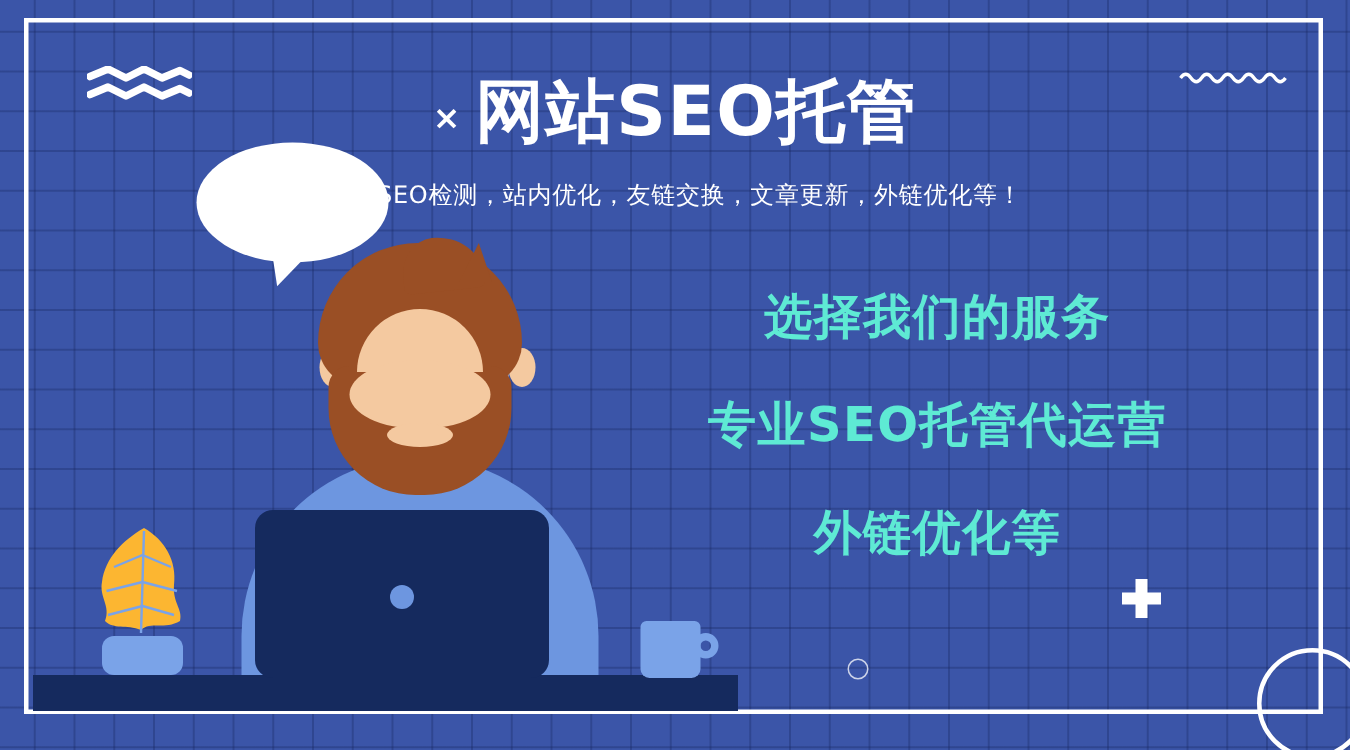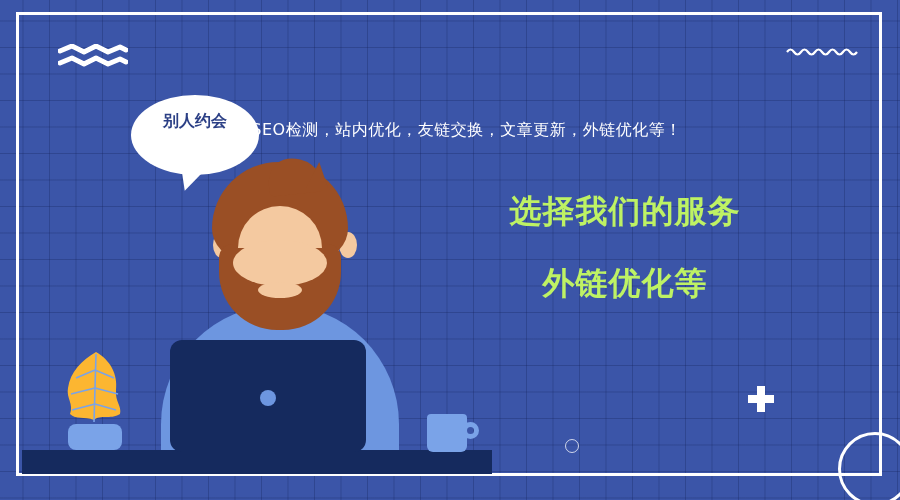--- a/index.html
+++ b/index.html
@@ -113,21 +113,21 @@
     white-space: nowrap;
   }
   
   .slogans {
     position: absolute;
     left: 410px; top: 190px;
     width: 430px;
     text-align: center;
   }
   .slogan {
-    color: #bef264;
+    color: #5eead4;
     font-size: 32px;
     font-weight: bold;
     letter-spacing: 1px;
     white-space: nowrap;
   }
   .slogan.s1 { margin-bottom: 28px; }
   .slogan.s2 { margin-bottom: 28px; }
   
   .bubble {
     position: absolute;
@@ -316,32 +316,35 @@
   <div class="deco-wave-right">
     <svg width="72" height="12" viewBox="0 0 72 12">
       <path d="M1 6 Q4.5 1 8 6 T15 6 T22 6 T29 6 T36 6 T43 6 T50 6 T57 6 T64 6 T71 6" fill="none" stroke="#ffffff" stroke-width="2.2"></path>
     </svg>
   </div>
 
   <div class="deco-plus"></div>
   <div class="deco-circle-small"></div>
   <div class="deco-circle-corner"></div>
 
+  <div class="title-row">
+    <span class="title-x">×</span><span class="title-main">网站SEO托管</span>
+  </div>
 
   <div class="subtitle">含：SEO检测，站内优化，友链交换，文章更新，外链优化等！</div>
 
   <div class="slogans">
     <div class="slogan s1">选择我们的服务</div>
+    <div class="slogan s2">专业SEO托管代运营</div>
     <div class="slogan s3">外链优化等</div>
   </div>
 
   <div class="bubble-tail"></div>
   <div class="bubble">
     <div class="bubble-text">
-      <div>别人约会</div>
     </div>
   </div>
 
   <div class="person">
     <div class="shoulders"></div>
     <div class="neck"></div>
     <div class="ear-l"></div>
     <div class="ear-r"></div>
     <div class="head"></div>
     <div class="hair"></div>

